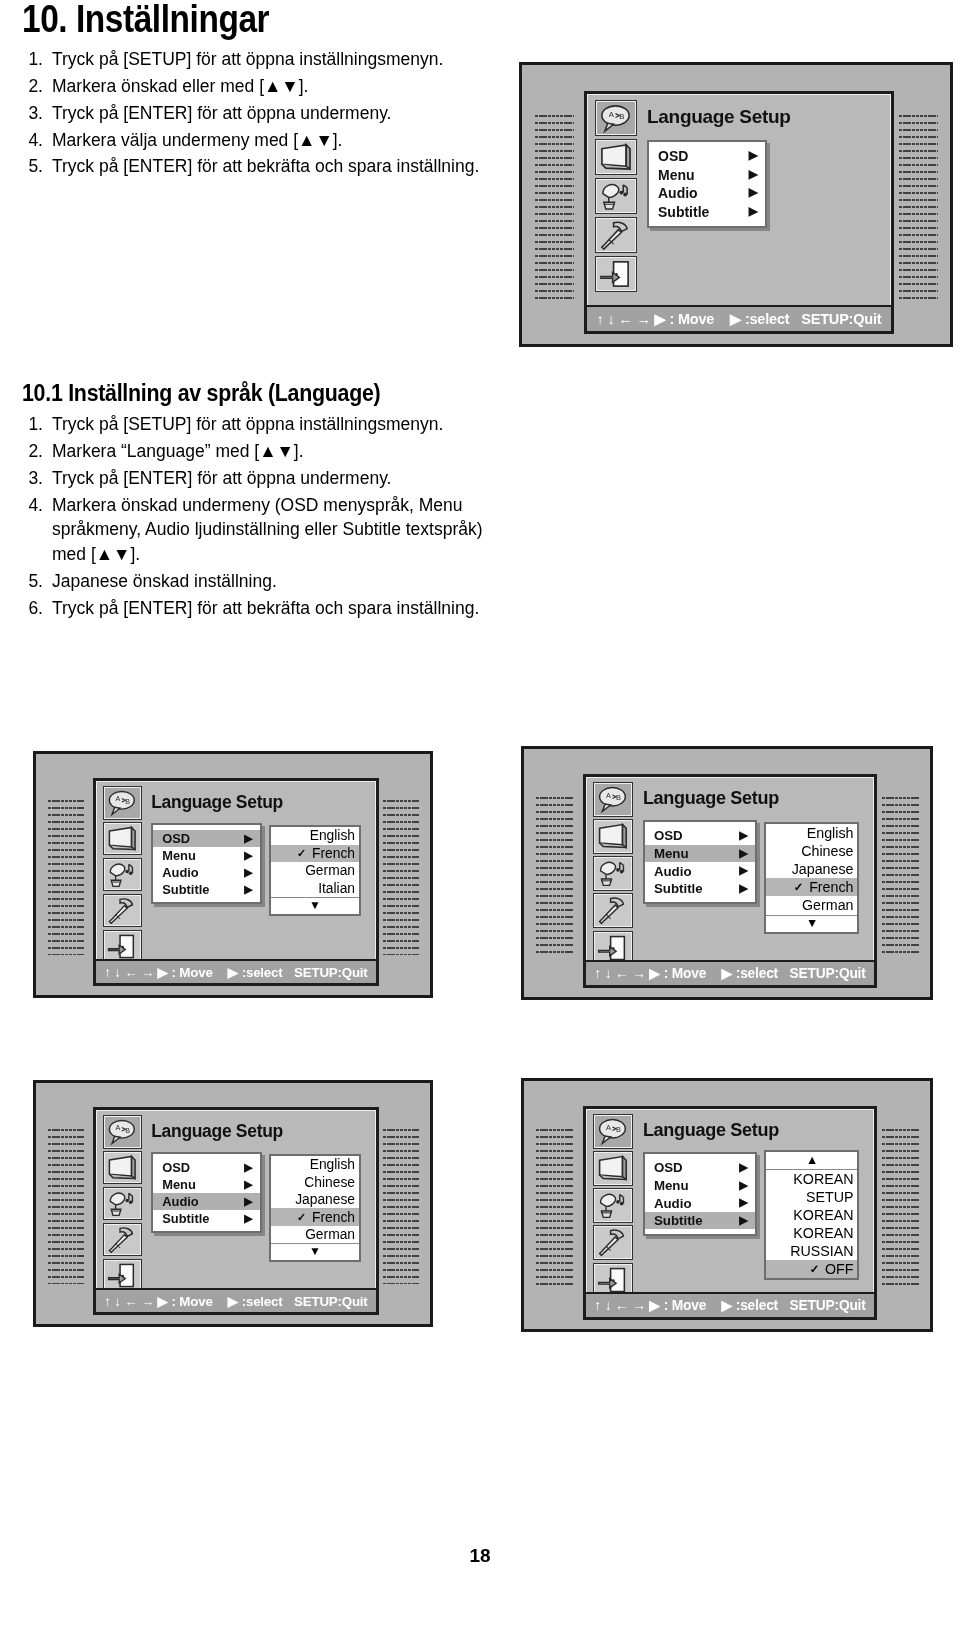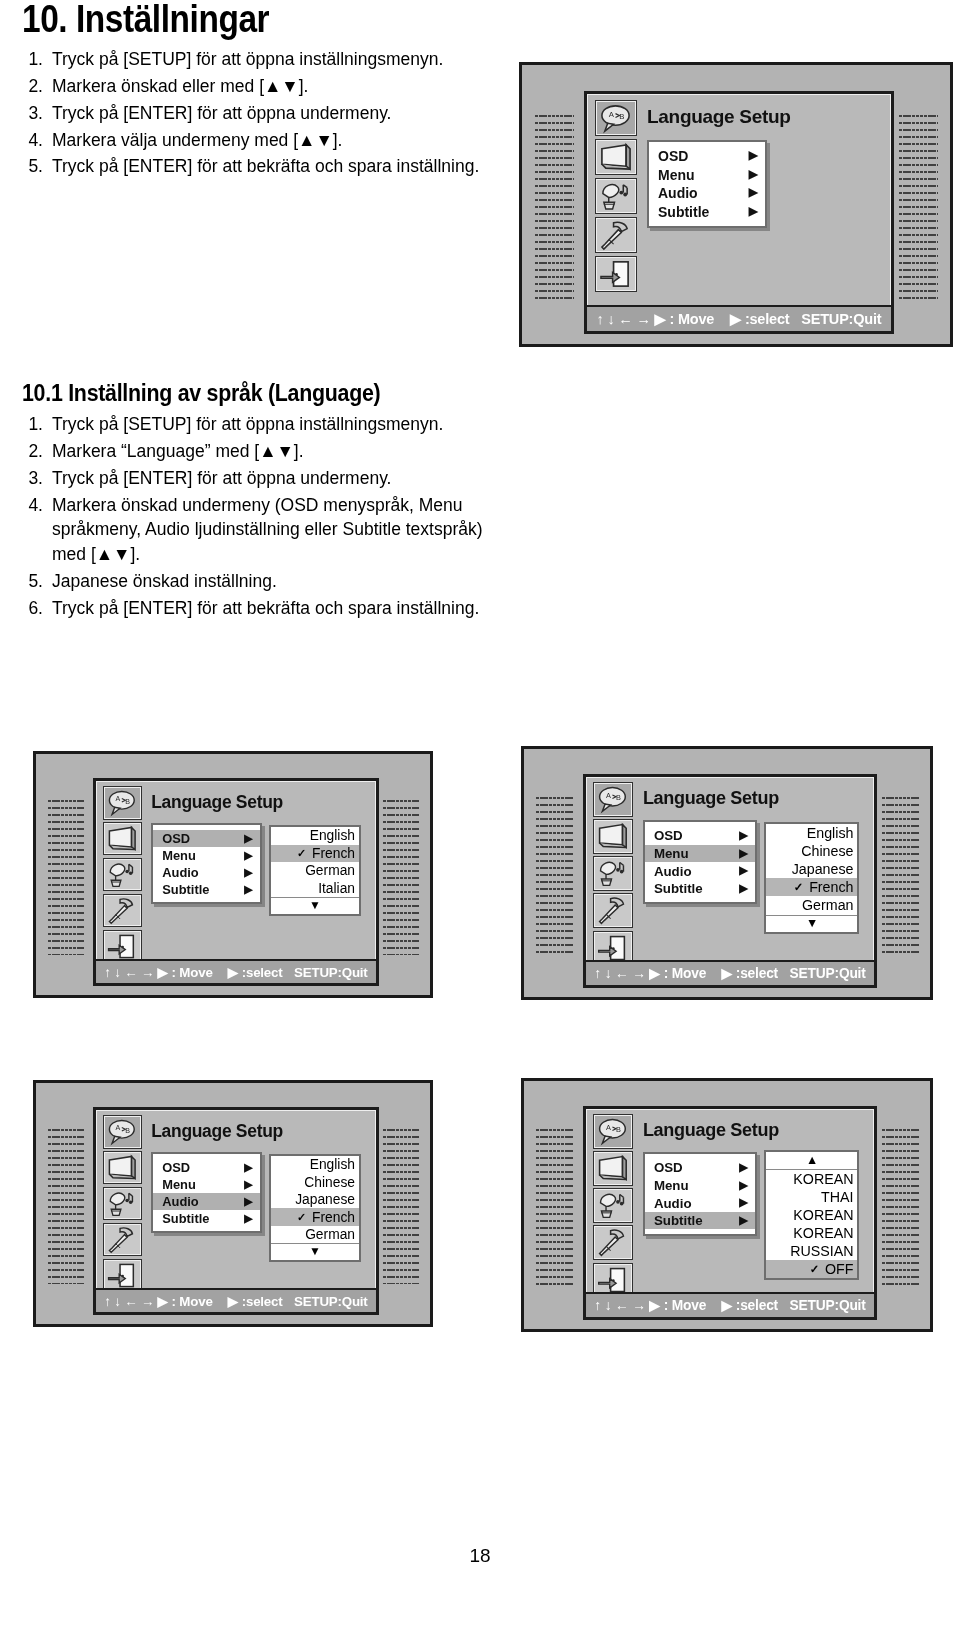--- a/index.html
+++ b/index.html
@@ -189,21 +189,21 @@
     white-space: nowrap;
     border-top: 2px solid #1c1c1c;
   }
   .hintbar .g { margin: 0 2px; }
 
   .pagenum {
     position: absolute;
     left: 0; right: 0;
     text-align: center;
     font-size: 19px;
-    font-weight: normal;
+    font-weight: bold;
   }
 </style>
 </head>
 <body>
 
 <div class="page-title">10. Inställningar</div>
 
 <div class="textcol" style="top:47px;">
   <ol class="ol" id="intro-steps">
       <li class="li">
@@ -719,21 +719,21 @@
             </div>
           </div>
           <div class="val-panel" style="left: 178.6px; top: 41.8px; min-width: 95px;">
             <div class="val-arrow top" style="font-size: 12.35px; padding: 1.9px 0px;">▲</div>
             <div class="val-row" style="height: 18.05px; font-size: 14.25px;">
               <span class="chk" style="font-size: 11.4px;"></span>
               <span>KOREAN</span>
             </div>
             <div class="val-row" style="height: 18.05px; font-size: 14.25px;">
               <span class="chk" style="font-size: 11.4px;"></span>
-              <span>THAI</span>
+              <span>SETUP</span>
             </div>
             <div class="val-row" style="height: 18.05px; font-size: 14.25px;">
               <span class="chk" style="font-size: 11.4px;"></span>
               <span>KOREAN</span>
             </div>
             <div class="val-row" style="height: 18.05px; font-size: 14.25px;">
               <span class="chk" style="font-size: 11.4px;"></span>
               <span>KOREAN</span>
             </div>
             <div class="val-row" style="height: 18.05px; font-size: 14.25px;">

